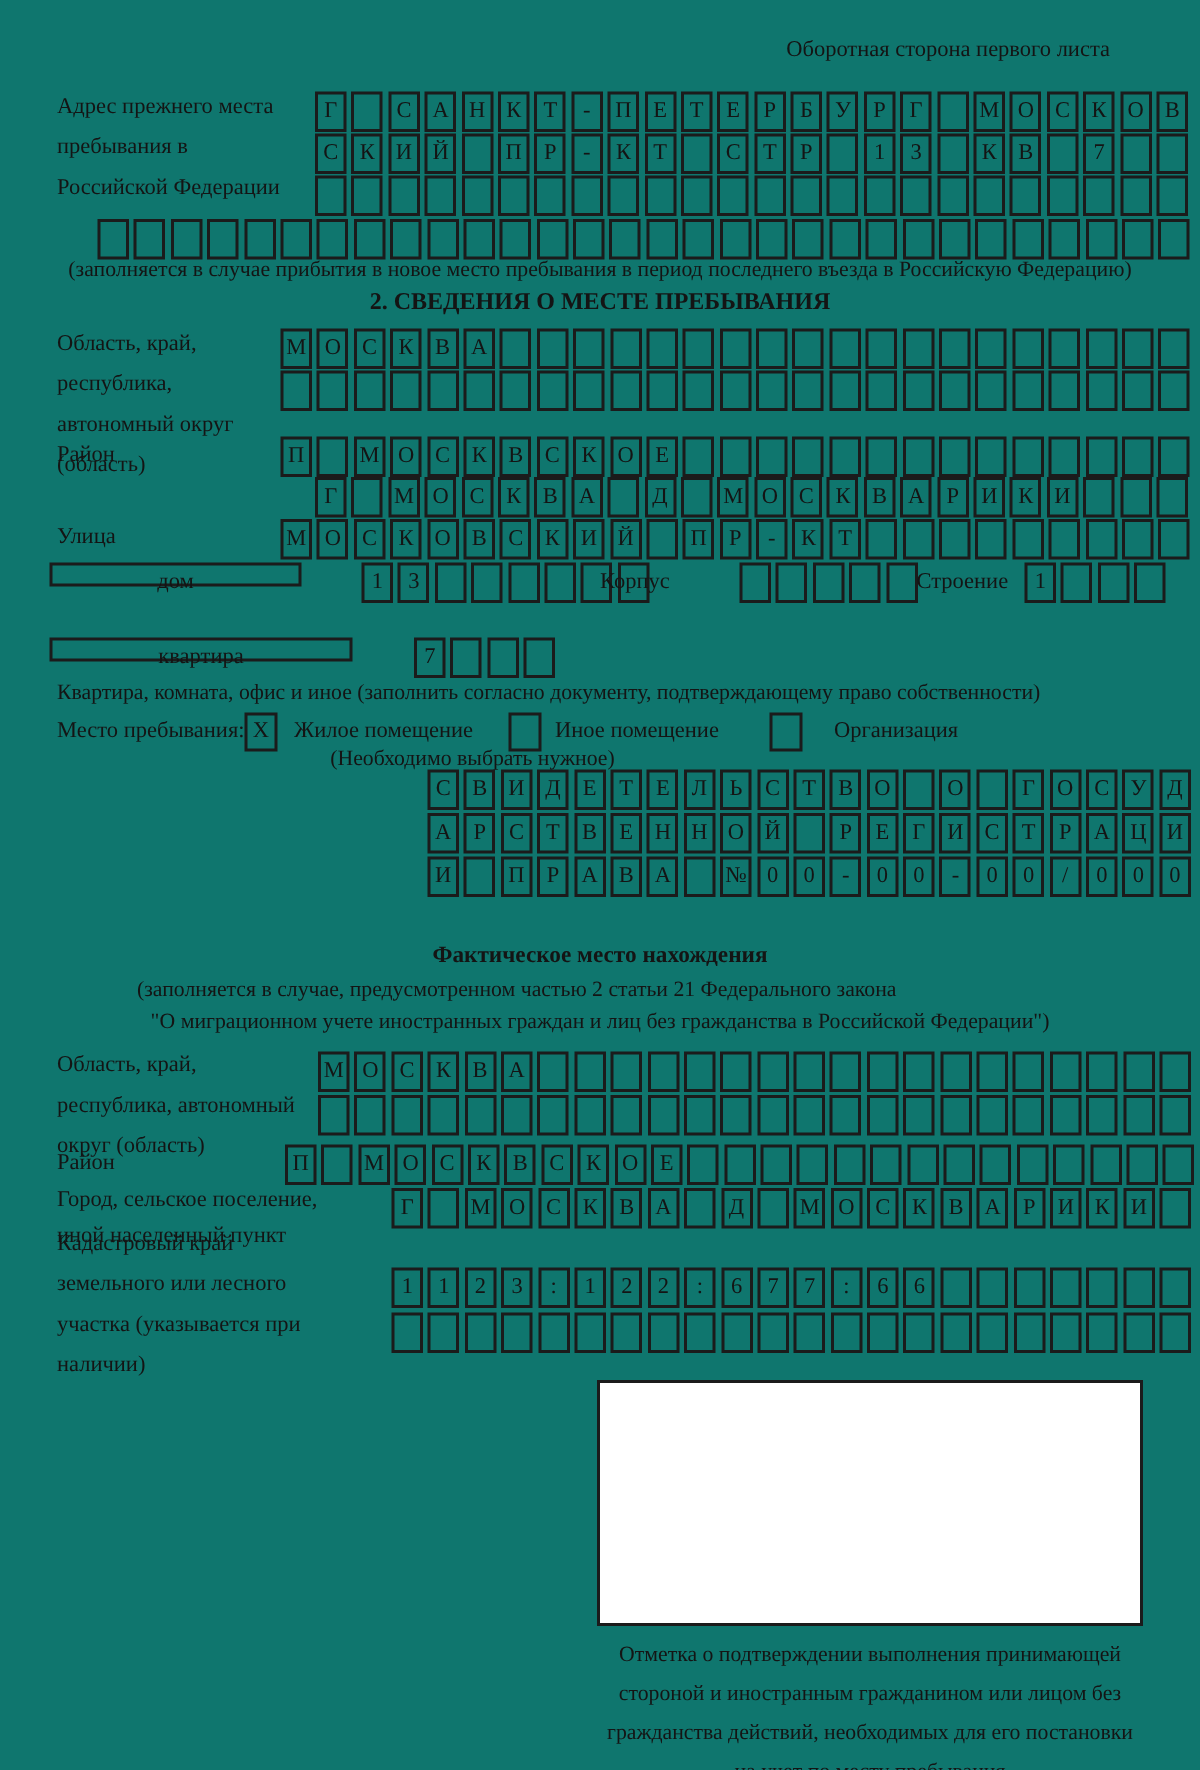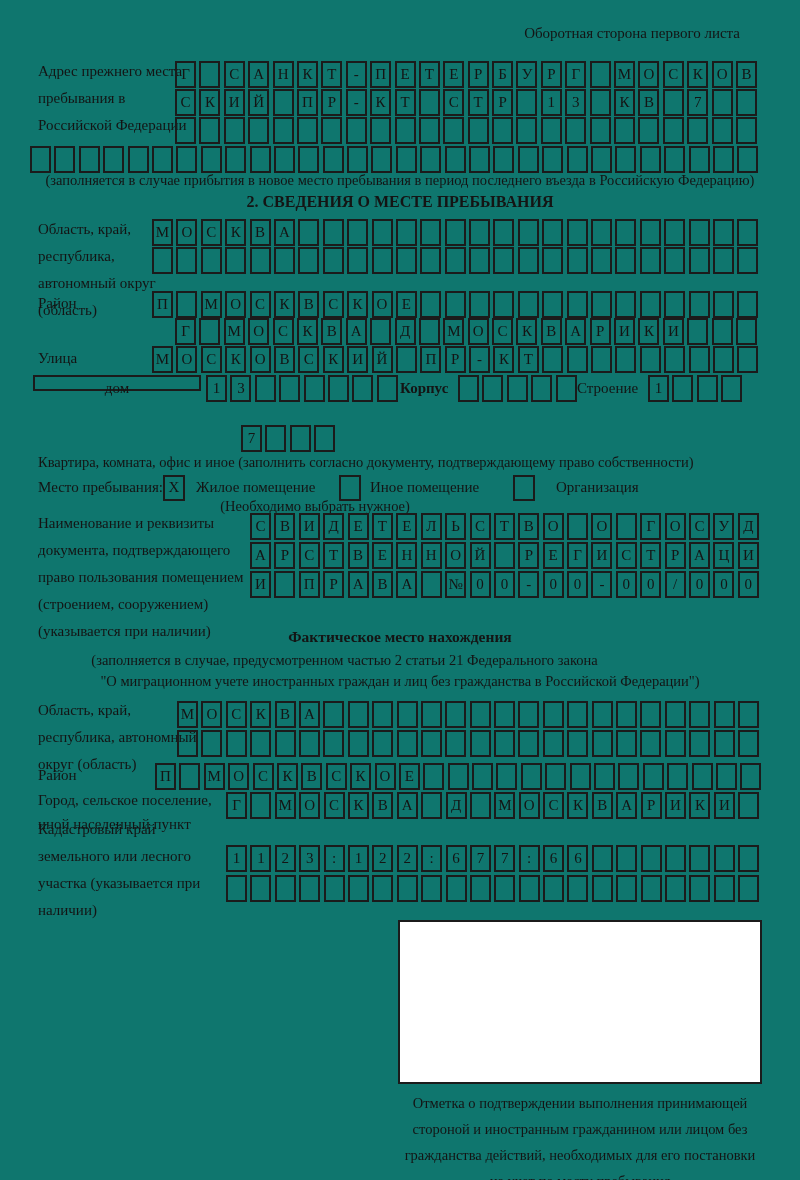--- a/index.html
+++ b/index.html
@@ -4,21 +4,21 @@
 <style>
   html,body { margin:0; padding:0; background:#ffffff; }
   .page {
     position:relative; width:800px; height:1180px; background:#0f766e;
     font-family:"Liberation Serif", serif; color:#141414; overflow:hidden;padding-left:40px;
   }
   .lbl { position:absolute; font-size:15px; line-height:27px; }
   .lbl.tight { line-height:24px; }
   .note { position:absolute; font-size:14.5px; text-align:center; }
   .title { position:absolute; font-weight:bold; text-align:center; font-size:16px; }
-  .cellrow { position:absolute; white-space:nowrap; }
+  .cellrow { position:absolute; white-space:nowrap;margin-left:35px; }
   .cell {
     display:inline-block; box-sizing:border-box; width:21px; height:27px;
     border:2px solid #1b1b1b; margin-right:3.4px; text-align:center;
     font-size:15px; line-height:22px; vertical-align:top;
   }
   .widebox {
     position:absolute; box-sizing:border-box; border:2px solid #1b1b1b;
     height:16px; text-align:center; font-size:15px; line-height:23px;
   }
   .checkbox {
@@ -51,38 +51,38 @@
   <div class="lbl" style="left:38px; top:290px;">Район</div>
   <div class="cellrow" style="left:152px; top:291px;"><span class="cell">П</span><span class="cell"></span><span class="cell">М</span><span class="cell">О</span><span class="cell">С</span><span class="cell">К</span><span class="cell">В</span><span class="cell">С</span><span class="cell">К</span><span class="cell">О</span><span class="cell">Е</span><span class="cell"></span><span class="cell"></span><span class="cell"></span><span class="cell"></span><span class="cell"></span><span class="cell"></span><span class="cell"></span><span class="cell"></span><span class="cell"></span><span class="cell"></span><span class="cell"></span><span class="cell"></span><span class="cell"></span><span class="cell"></span></div>
 
   <div class="cellrow" style="left:175px; top:318px;"><span class="cell">Г</span><span class="cell"></span><span class="cell">М</span><span class="cell">О</span><span class="cell">С</span><span class="cell">К</span><span class="cell">В</span><span class="cell">А</span><span class="cell"></span><span class="cell">Д</span><span class="cell"></span><span class="cell">М</span><span class="cell">О</span><span class="cell">С</span><span class="cell">К</span><span class="cell">В</span><span class="cell">А</span><span class="cell">Р</span><span class="cell">И</span><span class="cell">К</span><span class="cell">И</span><span class="cell"></span><span class="cell"></span><span class="cell"></span></div>
 
   <div class="lbl" style="left:38px; top:345px;">Улица</div>
   <div class="cellrow" style="left:152px; top:346px;"><span class="cell">М</span><span class="cell">О</span><span class="cell">С</span><span class="cell">К</span><span class="cell">О</span><span class="cell">В</span><span class="cell">С</span><span class="cell">К</span><span class="cell">И</span><span class="cell">Й</span><span class="cell"></span><span class="cell">П</span><span class="cell">Р</span><span class="cell">-</span><span class="cell">К</span><span class="cell">Т</span><span class="cell"></span><span class="cell"></span><span class="cell"></span><span class="cell"></span><span class="cell"></span><span class="cell"></span><span class="cell"></span><span class="cell"></span><span class="cell"></span></div>
 
   <div class="widebox" style="left:33px; top:375px; width:168px;">дом</div>
   <div class="cellrow" style="left:206px; top:375px;"><span class="cell">1</span><span class="cell">3</span><span class="cell"></span><span class="cell"></span><span class="cell"></span><span class="cell"></span><span class="cell"></span><span class="cell"></span></div>
-  <div class="lbl" style="left:400px; top:375px;font-weight:bold;">Корпус</div>
+  <div class="lbl" style="left:400px; top:375px;">Корпус</div>
   <div class="cellrow" style="left:458px; top:375px;"><span class="cell"></span><span class="cell"></span><span class="cell"></span><span class="cell"></span><span class="cell"></span></div>
-  <div class="lbl" style="left:577px; top:375px;text-align:right;">Строение</div>
+  <div class="lbl" style="left:611px; top:375px;text-align:right;">Строение</div>
   <div class="cellrow" style="left:648px; top:375px;"><span class="cell">1</span><span class="cell"></span><span class="cell"></span><span class="cell"></span></div>
 
+  <div class="widebox" style="left:33px; top:425px; width:202px;">квартира</div>
   <div class="cellrow" style="left:241px; top:425px;"><span class="cell">7</span><span class="cell"></span><span class="cell"></span><span class="cell"></span></div>
   <div class="note" style="left:38px; top:454px; text-align:left;">Квартира, комната, офис и иное (заполнить согласно документу, подтверждающему право собственности)</div>
 
   <div class="lbl" style="left:38px; top:474px;">Место пребывания:</div>
   <div class="checkbox" style="left:163px; top:475px;">X</div>
   <div class="lbl" style="left:196px; top:474px;">Жилое помещение</div>
   <div class="checkbox" style="left:339px; top:475px;"></div>
   <div class="lbl" style="left:370px; top:474px;">Иное помещение</div>
   <div class="checkbox" style="left:513px; top:475px;"></div>
   <div class="lbl" style="left:556px; top:474px;">Организация</div>
   <div class="note" style="left:100px; top:498px; width:430px;">(Необходимо выбрать нужное)</div>
 
-  <div class="lbl" style="left:38px; top:510px; width:218px;">Наименование и реквизиты документа, подтверждающего право пользования помещением (строением, сооружением) (указывается при наличии)</div>
   <div class="cellrow" style="left:250px; top:513px;"><span class="cell">С</span><span class="cell">В</span><span class="cell">И</span><span class="cell">Д</span><span class="cell">Е</span><span class="cell">Т</span><span class="cell">Е</span><span class="cell">Л</span><span class="cell">Ь</span><span class="cell">С</span><span class="cell">Т</span><span class="cell">В</span><span class="cell">О</span><span class="cell"></span><span class="cell">О</span><span class="cell"></span><span class="cell">Г</span><span class="cell">О</span><span class="cell">С</span><span class="cell">У</span><span class="cell">Д</span></div>
   <div class="cellrow" style="left:250px; top:542px;"><span class="cell">А</span><span class="cell">Р</span><span class="cell">С</span><span class="cell">Т</span><span class="cell">В</span><span class="cell">Е</span><span class="cell">Н</span><span class="cell">Н</span><span class="cell">О</span><span class="cell">Й</span><span class="cell"></span><span class="cell">Р</span><span class="cell">Е</span><span class="cell">Г</span><span class="cell">И</span><span class="cell">С</span><span class="cell">Т</span><span class="cell">Р</span><span class="cell">А</span><span class="cell">Ц</span><span class="cell">И</span></div>
   <div class="cellrow" style="left:250px; top:571px;"><span class="cell">И</span><span class="cell"></span><span class="cell">П</span><span class="cell">Р</span><span class="cell">А</span><span class="cell">В</span><span class="cell">А</span><span class="cell"></span><span class="cell">№</span><span class="cell">0</span><span class="cell">0</span><span class="cell">-</span><span class="cell">0</span><span class="cell">0</span><span class="cell">-</span><span class="cell">0</span><span class="cell">0</span><span class="cell">/</span><span class="cell">0</span><span class="cell">0</span><span class="cell">0</span></div>
 
   <div class="title" style="left:0; top:628px; width:800px; font-size:15.5px;">Фактическое место нахождения</div>
   <div class="note" style="left:0; top:652px; width:689px;">(заполняется в случае, предусмотренном частью 2 статьи 21 Федерального закона</div>
   <div class="note" style="left:0; top:673px; width:800px;">"О миграционном учете иностранных граждан и лиц без гражданства в Российской Федерации")</div>
 
   <div class="lbl" style="left:38px; top:697px; width:162px;">Область, край, республика, автономный округ (область)</div>
   <div class="cellrow" style="left:177px; top:701px;"><span class="cell">М</span><span class="cell">О</span><span class="cell">С</span><span class="cell">К</span><span class="cell">В</span><span class="cell">А</span><span class="cell"></span><span class="cell"></span><span class="cell"></span><span class="cell"></span><span class="cell"></span><span class="cell"></span><span class="cell"></span><span class="cell"></span><span class="cell"></span><span class="cell"></span><span class="cell"></span><span class="cell"></span><span class="cell"></span><span class="cell"></span><span class="cell"></span><span class="cell"></span><span class="cell"></span><span class="cell"></span></div>

